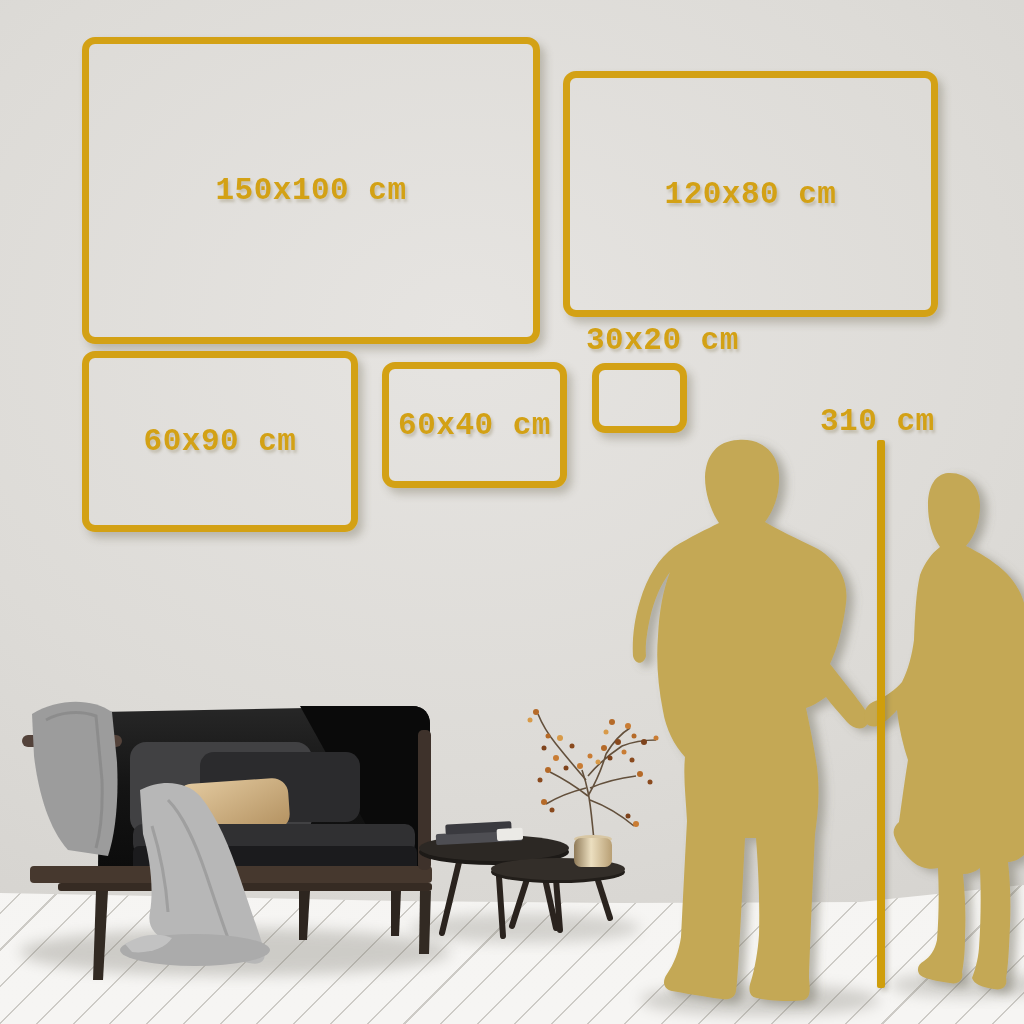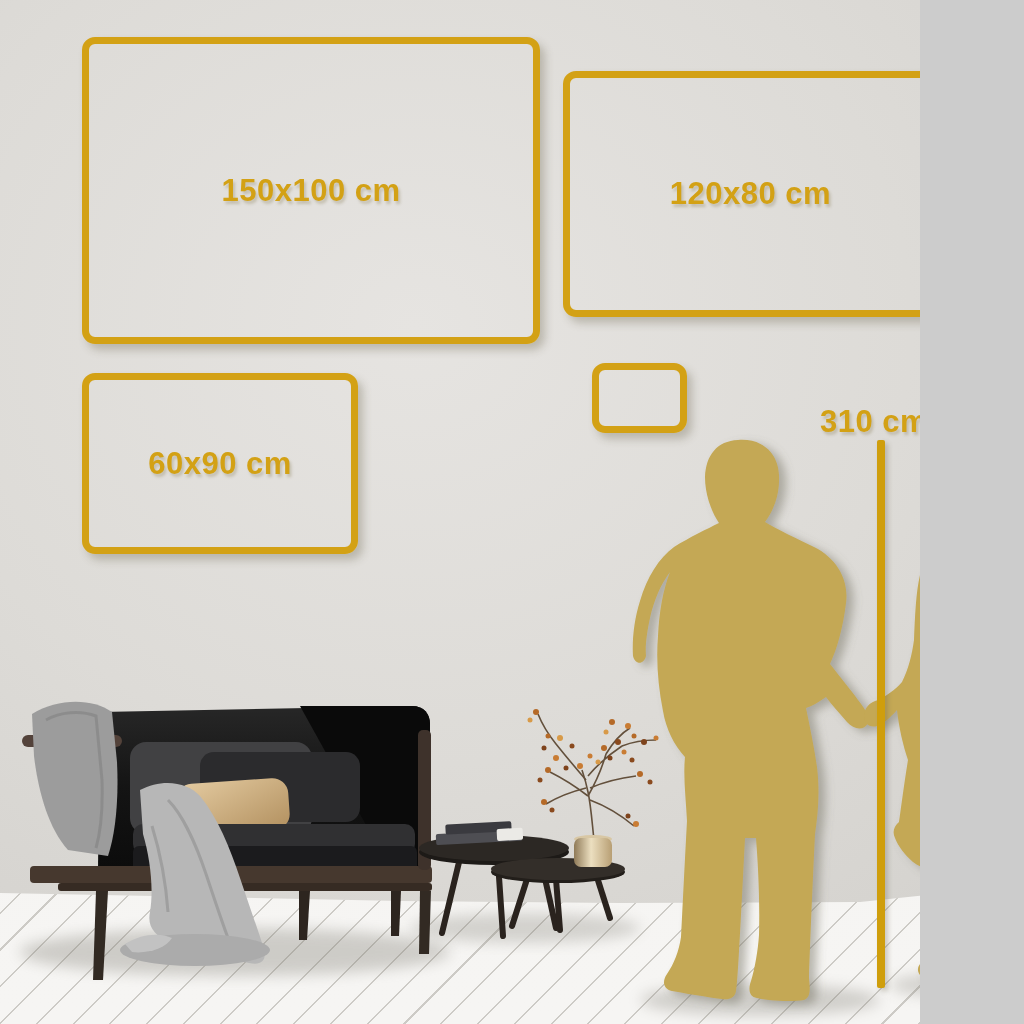--- a/index.html
+++ b/index.html
@@ -1,18 +1,18 @@
 <!DOCTYPE html>
 <html><head>
 <meta charset="utf-8">
 <style>
   html,body{margin:0;padding:0;background:#ccc;}
   .stage{
-    position:relative;width:920px;height:1024px;overflow:hidden;
-    font-family:Liberation Sans, sans-serif;
+    position:relative;width:1024px;height:1024px;overflow:hidden;
+    font-family:Liberation Mono, monospace;
   }
   
   .wall{
     position:absolute;inset:0;
     background:radial-gradient(120% 95% at 45% 32%, #e6e4e1 0%, #dddbd7 45%, #d6d4d0 72%, #cbc9c5 100%);
   }
   .floor{
     position:absolute;inset:0;
     background:
       repeating-linear-gradient(135deg,
@@ -29,21 +29,21 @@
     display:flex;align-items:center;justify-content:center;
   }
   .frame-label, .floating-label{
     color:#d3a115;font-weight:bold;font-size:31px;letter-spacing:0.5px;
     text-shadow:2px 3px 3px rgba(120,104,58,0.28);
     white-space:nowrap;
   }
   .floating-label{position:absolute;}
   .frame-150{left:82px;top:37px;width:444px;height:293px;}
   .frame-120{left:563px;top:35px;width:361px;height:232px;margin-top:36px;}
-  .frame-6090{left:82px;top:373px;width:262px;height:167px;}
+  .frame-6090{left:82px;top:351px;width:262px;height:167px;}
   .frame-6040{left:382px;top:362px;width:171px;height:112px;}
   .frame-3020{left:592px;top:363px;width:81px;height:56px;}
   .label-3020{left:586px;top:323px;}
   .label-180{left:820px;top:404px;}
   .height-line{
     position:absolute;left:877px;top:440px;width:8px;height:548px;
     background:#cf9e0c;border-radius:2px;
     box-shadow:3px 3px 5px rgba(104,96,72,0.3);
   }
   .scene{position:absolute;inset:0;}
@@ -226,18 +226,22 @@
 
   <div class="frame frame-150">
     <span class="frame-label">150x100 cm</span>
   </div>
   <div class="frame frame-120">
     <span class="frame-label">120x80 cm</span>
   </div>
   <div class="frame frame-6090">
     <span class="frame-label">60x90 cm</span>
   </div>
+  <div class="frame frame-6040">
+    <span class="frame-label">60x40 cm</span>
+  </div>
   <div class="frame frame-3020"></div>
+  <span class="floating-label label-3020">30x20 cm</span>
 
   <span class="floating-label label-180">310 cm</span>
   <div class="height-line"></div>
 
 </div>
 
 </body></html>

